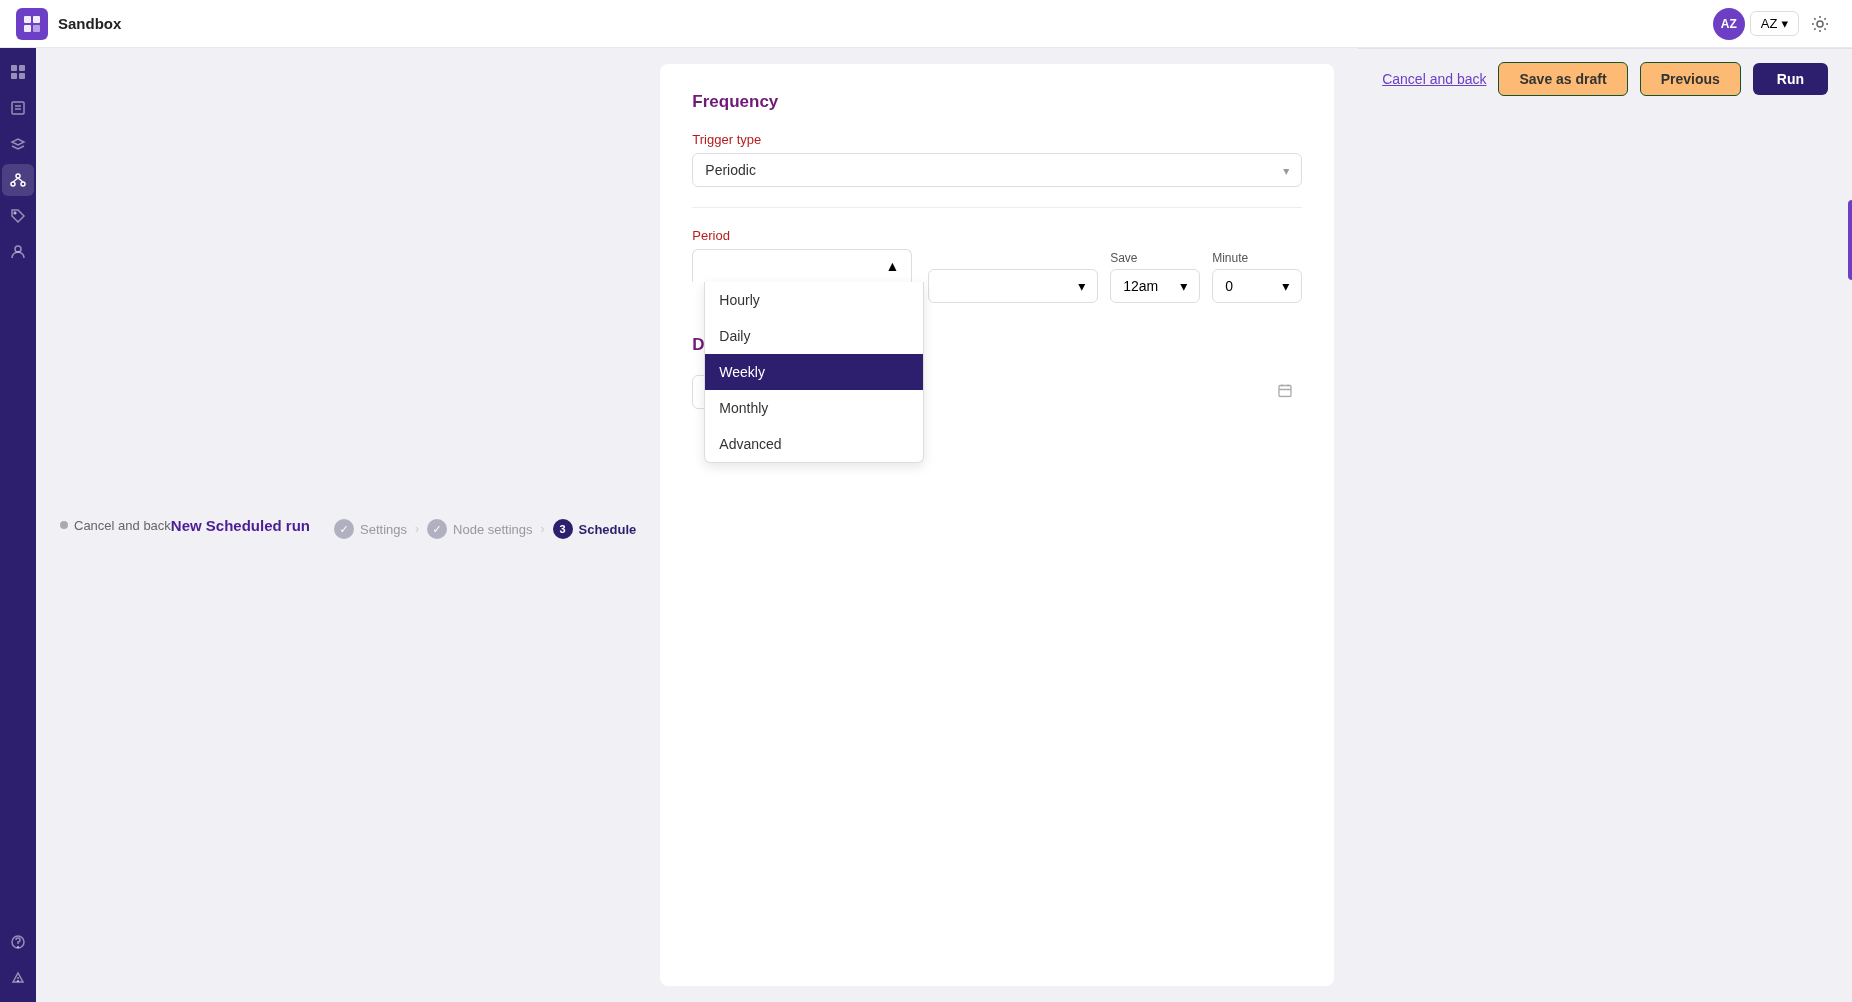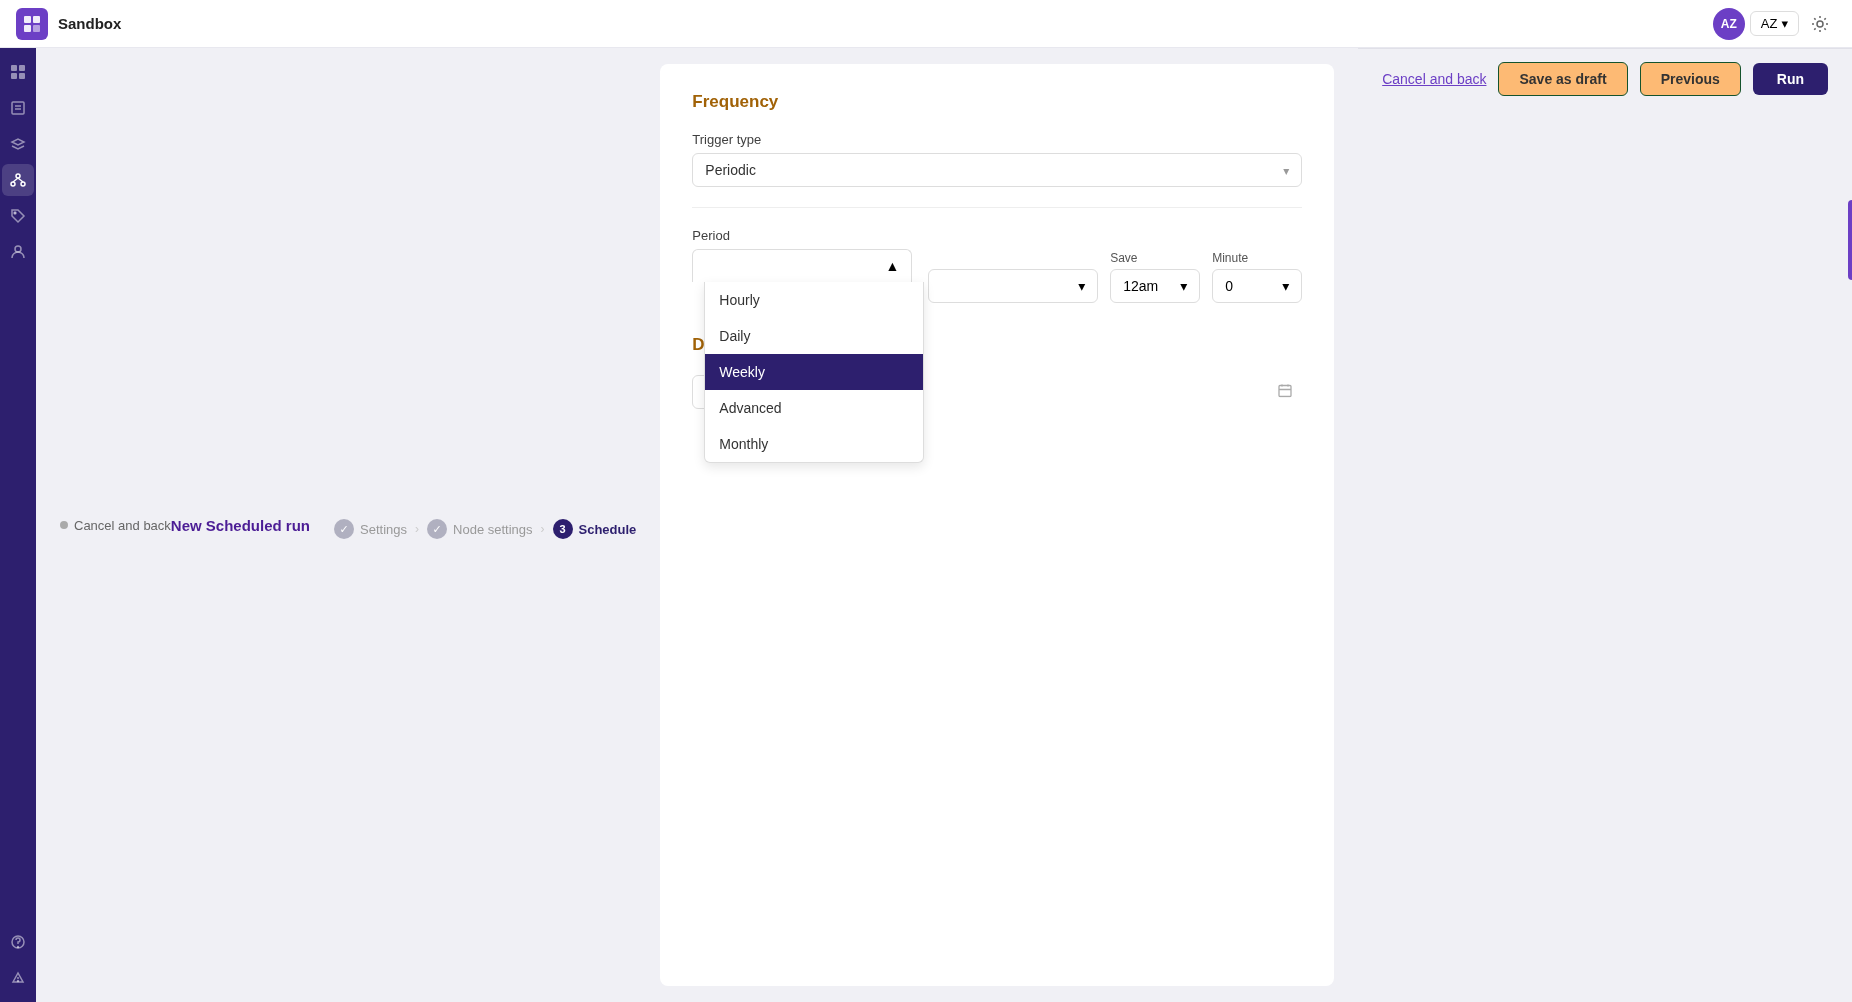--- a/index.html
+++ b/index.html
@@ -155,26 +155,26 @@
     
     .card {
       background: white;
       border-radius: 8px;
       padding: 28px 32px;
       width: 740px;
       position: relative;
     }
 
     .section-title {
-      font-size: 17px; font-weight: 700; color: #a16207;
+      font-size: 17px; font-weight: 700; color: #701a75;
       margin-bottom: 20px;
     }
 
     .field-label {
-      font-size: 13px; color: #404040; margin-bottom: 6px;
+      font-size: 13px; color: #b91c1c; margin-bottom: 6px;
     }
 
     
     .select-wrapper {
       position: relative;
       margin-bottom: 20px;
     }
     .select-box {
       width: 100%;
       border: 1px solid #ddd;
@@ -470,22 +470,22 @@
           <div class="period-select-wrap">
             <div class="period-select-box open">
               <span></span>
               <span>▲</span>
             </div>
 
             <div class="dropdown-menu">
               <div class="dropdown-item">Hourly</div>
               <div class="dropdown-item">Daily</div>
               <div class="dropdown-item selected">Weekly</div>
+              <div class="dropdown-item">Monthly</div>
               <div class="dropdown-item">Advanced</div>
-              <div class="dropdown-item">Monthly</div>
             </div>
           </div>
 
           <div class="time-group">
             <div class="time-row">
 
               <div class="time-select-wrap">
                 <div class="time-select">
                   <span></span>
                   <span>▾</span>

